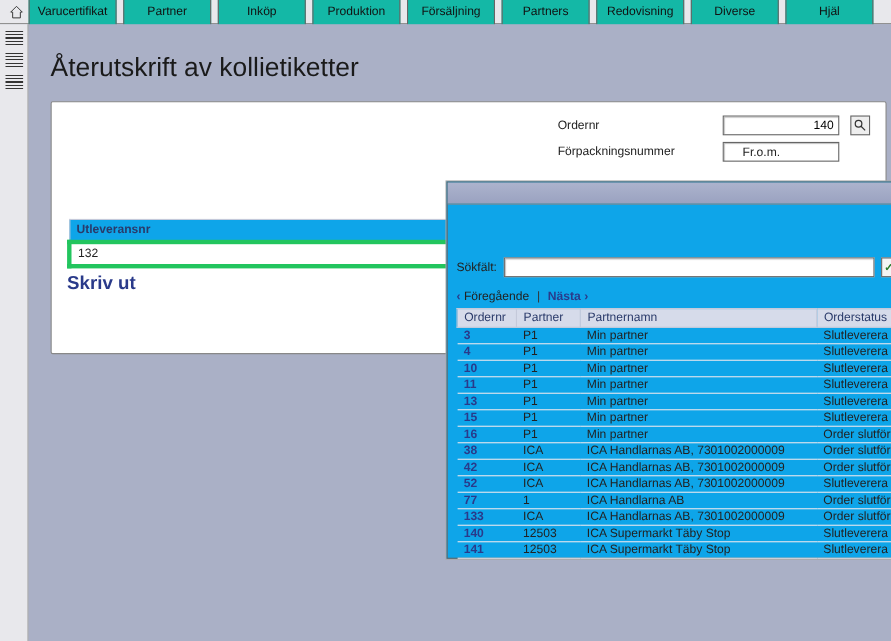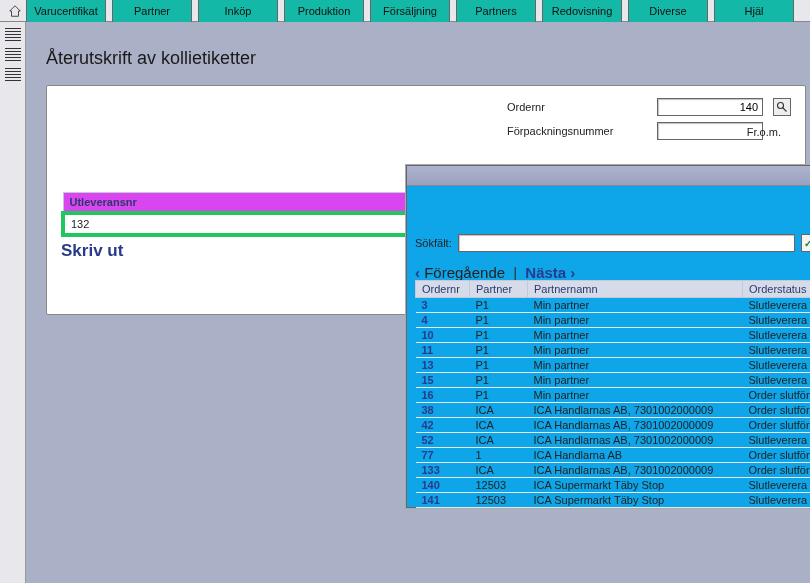--- a/index.html
+++ b/index.html
@@ -53,21 +53,21 @@
   background: repeating-linear-gradient(to bottom, #333 0 1px, transparent 1px 3px);
 }
 .content {
   position: absolute;
   left: 26px; top: 22px;
   right: 0; bottom: 0;
   background: #aab0c6;
   padding: 26px 14px 10px 20px;
 }
 h1.page-title {
-  font-size: 18px;
+  font-size: 24px;
   font-weight: normal;
   color: #1a1a1a;
   margin-bottom: 16px;
 }
 .panel {
   background: #fff;
   border: 1px solid #888;
   border-radius: 2px;
   padding: 12px 14px 14px 14px;
   width: 760px;
@@ -102,21 +102,21 @@
   cursor: pointer;
 }
 .magnify-btn svg { width: 12px; height: 12px; }
 .table1 {
   width: 100%;
   margin-top: 52px;
   border-collapse: collapse;
   font-size: 11px;
 }
 .table1 th {
-  background: #d946ef;
+  background: #0ea5e9;
   text-align: left;
   color: #2a3a6a;
   font-weight: bold;
   padding: 3px 6px;
   border: 1px solid #c4c9da;
 }
 .table1 td {
   padding: 3px 6px;
   border: 4px solid #22c55e;
 }
@@ -174,21 +174,21 @@
   display: inline-flex;
   align-items: center; justify-content: center;
   font-size: 10px;
   color: #2a7a2a;
   font-weight: bold;
   cursor: pointer;
 }
 .pager {
   position: absolute;
   top: 78px; left: 8px;
-  font-size: 15px;
+  font-size: 11px;
 }
 .pager .sep { color: #333; margin: 0 4px; }
 .pager .chev { color: #2a3a8a; font-weight: bold; }
 .ordtable {
   position: absolute;
   top: 94px; left: 8px; right: 0;
   border-collapse: collapse;
   font-size: 11px;
   width: calc(100% - 8px);
 }
@@ -205,21 +205,21 @@
   border-bottom: 1px solid #e6e6ee;
   white-space: nowrap;
   overflow: hidden;
 }
 .ordtable td.ordnr { color: #2a3a8a; font-weight: bold; cursor: pointer; }
 .fromlabel {
   position: absolute;
   top: 40px;
   right: 24px;
   width: 106px;
-  text-align: right;
+  text-align: left;
   font-size: 11px;
   color: #222;
 }
 </style>
 </head>
 <body>
 
 <div class="topbar">
   <span class="home-icon">
     <svg viewBox="0 0 16 16">

